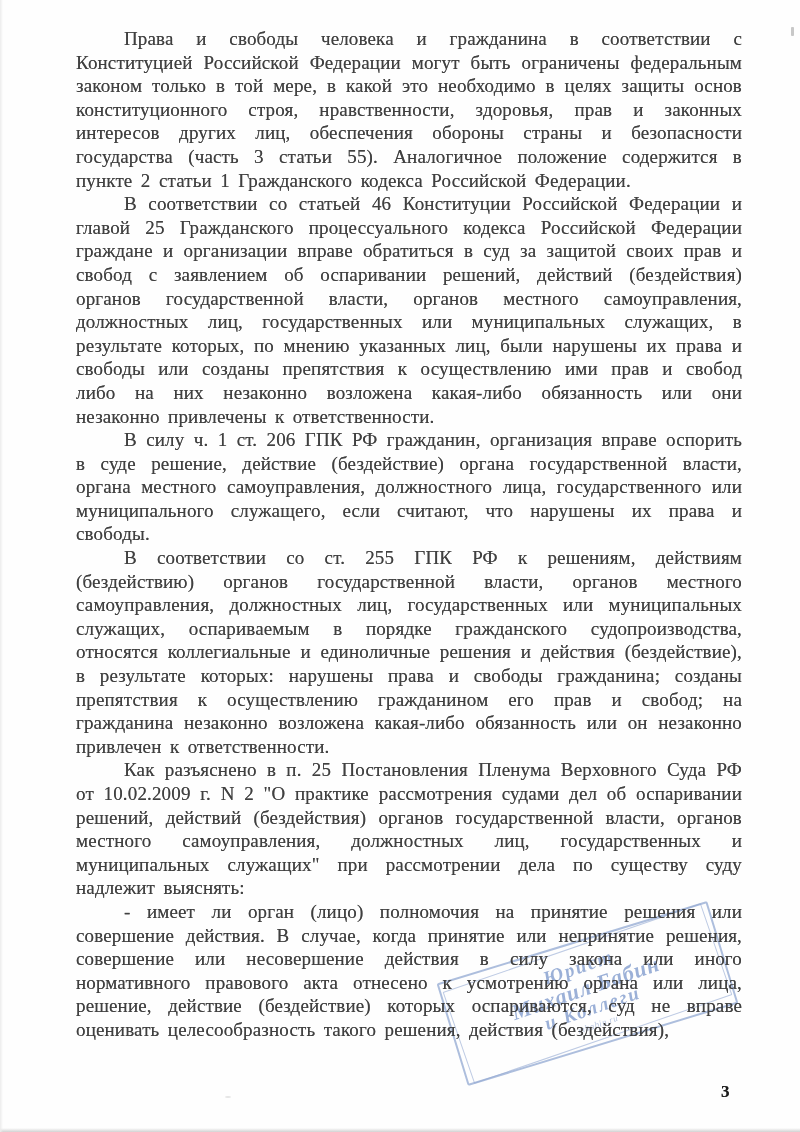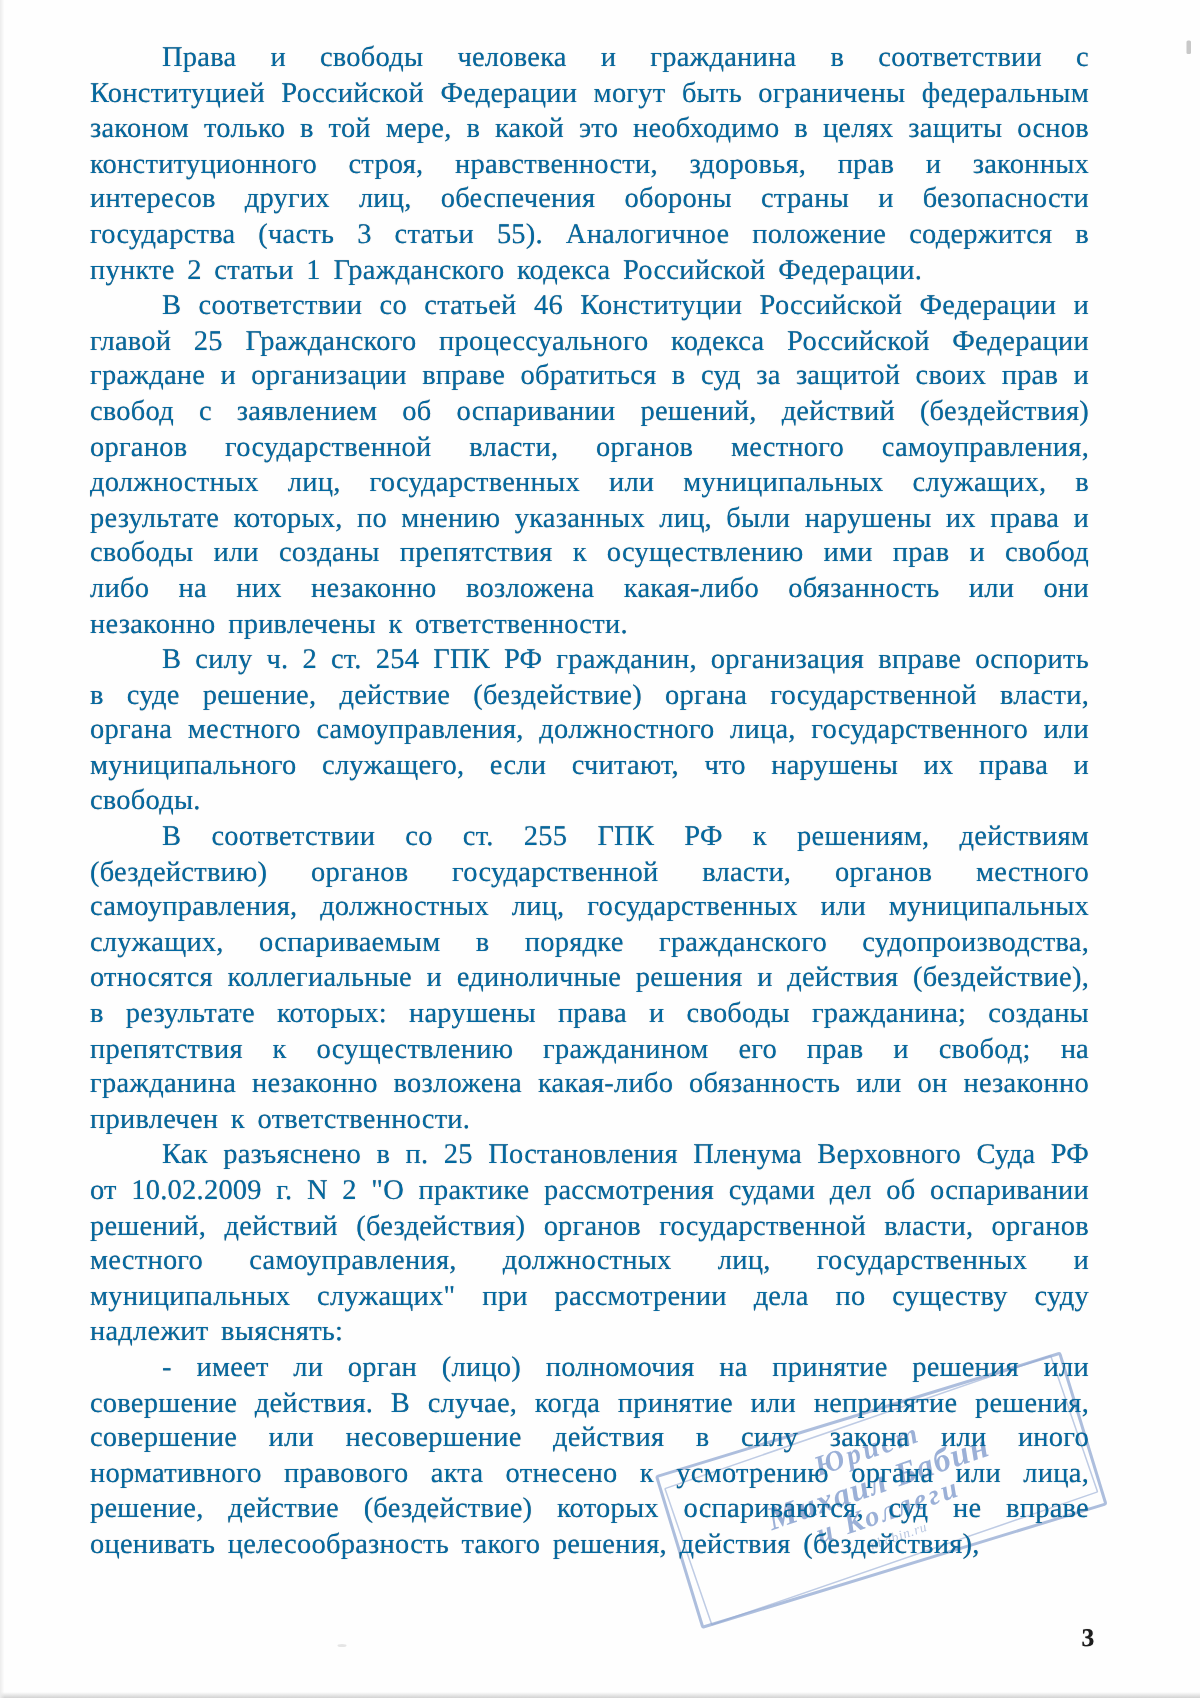--- a/index.html
+++ b/index.html
@@ -34,25 +34,25 @@
     border-radius: 50%;
     opacity: 0.55;
   }
   .speck.s1 { left: 791px; top: 27px;  width: 3px; height: 9px; border-radius: 1px; }
   .speck.s2 { left: 288px; top: 1010px; width: 3px; height: 3px; }
   .speck.s3 { left: 225px; top: 1096px; width: 6px; height: 2px; opacity: 0.25; }
 
   
   .text-block {
     position: absolute;
-    left: 60px;
+    left: 76px;
     top: 27px;
     width: 666px;
     z-index: 2;
-    color: #0369a1;
+    color: #404040;
     font-size: 19px;
     line-height: 23.6px;
     letter-spacing: 0.15px;
     word-spacing: 3.5px;
     text-align: justify;
     text-shadow: 0 0 0.5px rgba(50,50,50,0.65);
   }
   .text-block p {
     margin: 0;
     text-indent: 48px;
@@ -112,21 +112,21 @@
   }
 </style>
 </head>
 <body>
 
 <div class="page">
 
   <div class="text-block">
     <p>Права и свободы человека и гражданина в соответствии с Конституцией Российской Федерации могут быть ограничены федеральным законом только в той мере, в какой это необходимо в целях защиты основ конституционного строя, нравственности, здоровья, прав и законных интересов других лиц, обеспечения обороны страны и безопасности государства (часть 3 статьи 55). Аналогичное положение содержится в пункте 2 статьи 1 Гражданского кодекса Российской Федерации.</p>
     <p>В соответствии со статьей 46 Конституции Российской Федерации и главой 25 Гражданского процессуального кодекса Российской Федерации граждане и организации вправе обратиться в суд за защитой своих прав и свобод с заявлением об оспаривании решений, действий (бездействия) органов государственной власти, органов местного самоуправления, должностных лиц, государственных или муниципальных служащих, в результате которых, по мнению указанных лиц, были нарушены их права и свободы или созданы препятствия к осуществлению ими прав и свобод либо на них незаконно возложена какая-либо обязанность или они незаконно привлечены к ответственности.</p>
-    <p>В силу ч. 2 ст. 254 ГПК РФ гражданин, организация вправе оспорить в суде решение, действие (бездействие) органа государственной власти, органа местного самоуправления, должностного лица, государственного или муниципального служащего, если считают, что нарушены их права и свободы.</p>
+    <p>В силу ч. 1 ст. 206 ГПК РФ гражданин, организация вправе оспорить в суде решение, действие (бездействие) органа государственной власти, органа местного самоуправления, должностного лица, государственного или муниципального служащего, если считают, что нарушены их права и свободы.</p>
     <p>В соответствии со ст. 255 ГПК РФ к решениям, действиям (бездействию) органов государственной власти, органов местного самоуправления, должностных лиц, государственных или муниципальных служащих, оспариваемым в порядке гражданского судопроизводства, относятся коллегиальные и единоличные решения и действия (бездействие), в результате которых: нарушены права и свободы гражданина; созданы препятствия к осуществлению гражданином его прав и свобод; на гражданина незаконно возложена какая-либо обязанность или он незаконно привлечен к ответственности.</p>
     <p>Как разъяснено в п. 25 Постановления Пленума Верховного Суда РФ от 10.02.2009 г. N 2 "О практике рассмотрения судами дел об оспаривании решений, действий (бездействия) органов государственной власти, органов местного самоуправления, должностных лиц, государственных и муниципальных служащих" при рассмотрении дела по существу суду надлежит выяснять:</p>
     <p>- имеет ли орган (лицо) полномочия на принятие решения или совершение действия. В случае, когда принятие или непринятие решения, совершение или несовершение действия в силу закона или иного нормативного правового акта отнесено к усмотрению органа или лица, решение, действие (бездействие) которых оспариваются, суд не вправе оценивать целесообразность такого решения, действия (бездействия),</p>
   </div>
 
   <div class="stamp">
     <div class="stamp-inner">
       <span class="stamp-line l1">Юрист</span>
       <span class="stamp-line l2">Михаил Бабин</span>
       <span class="stamp-line l3">и Коллеги</span>

